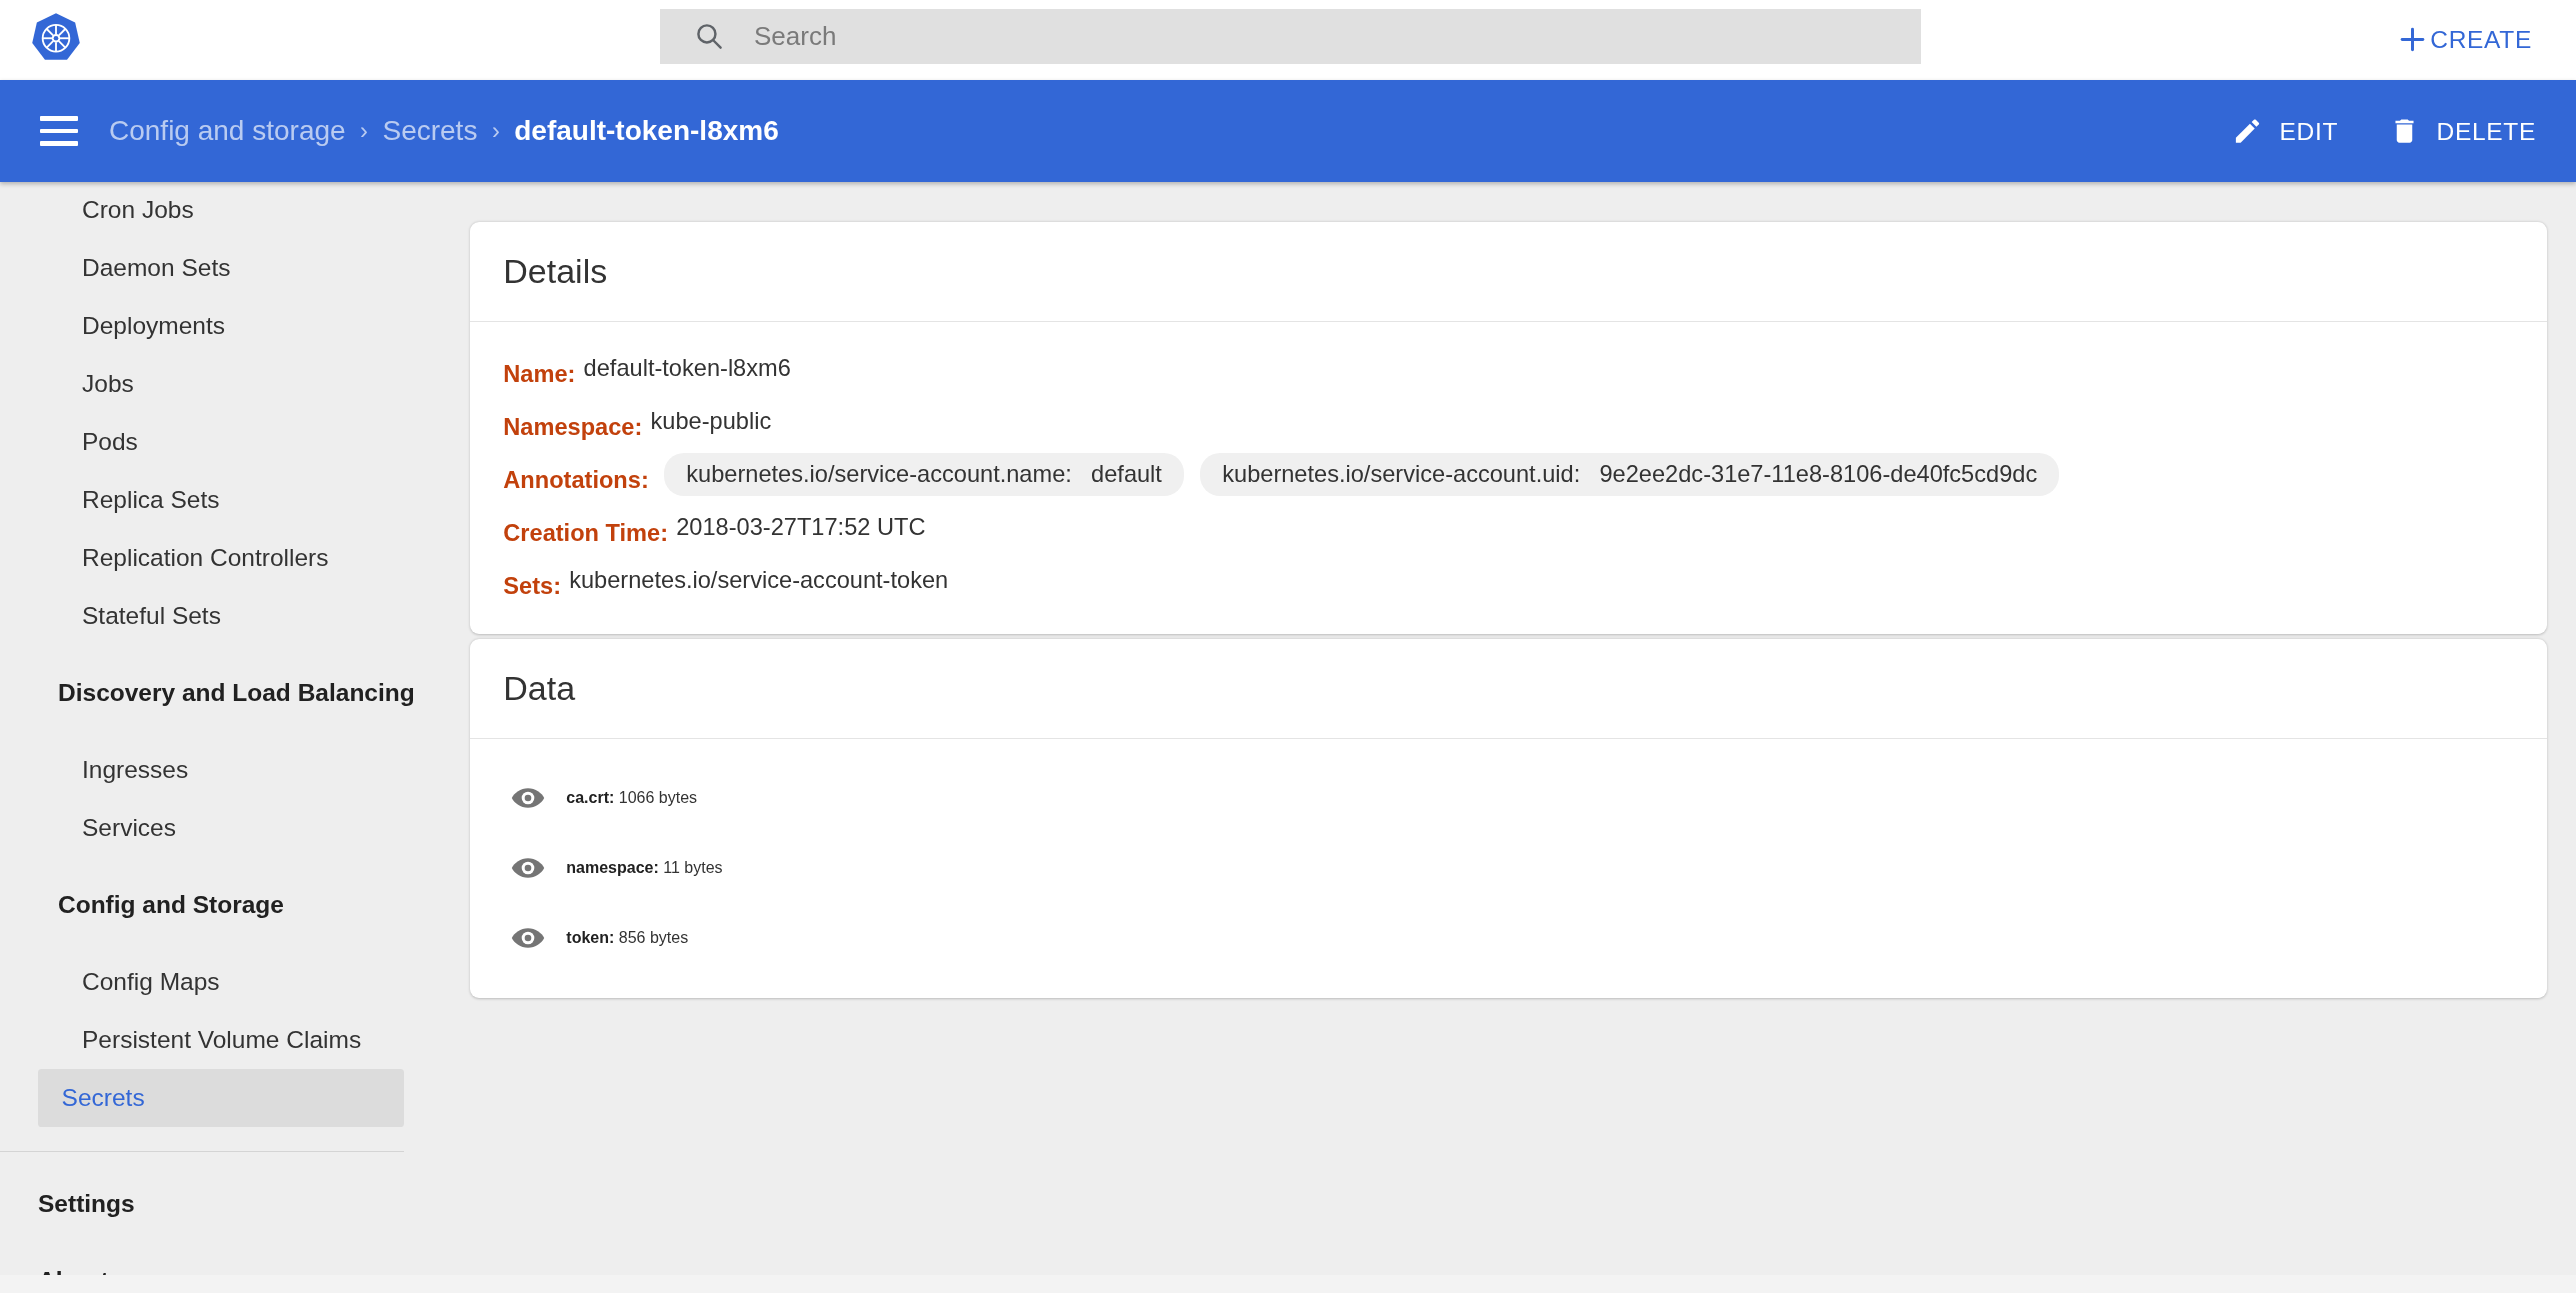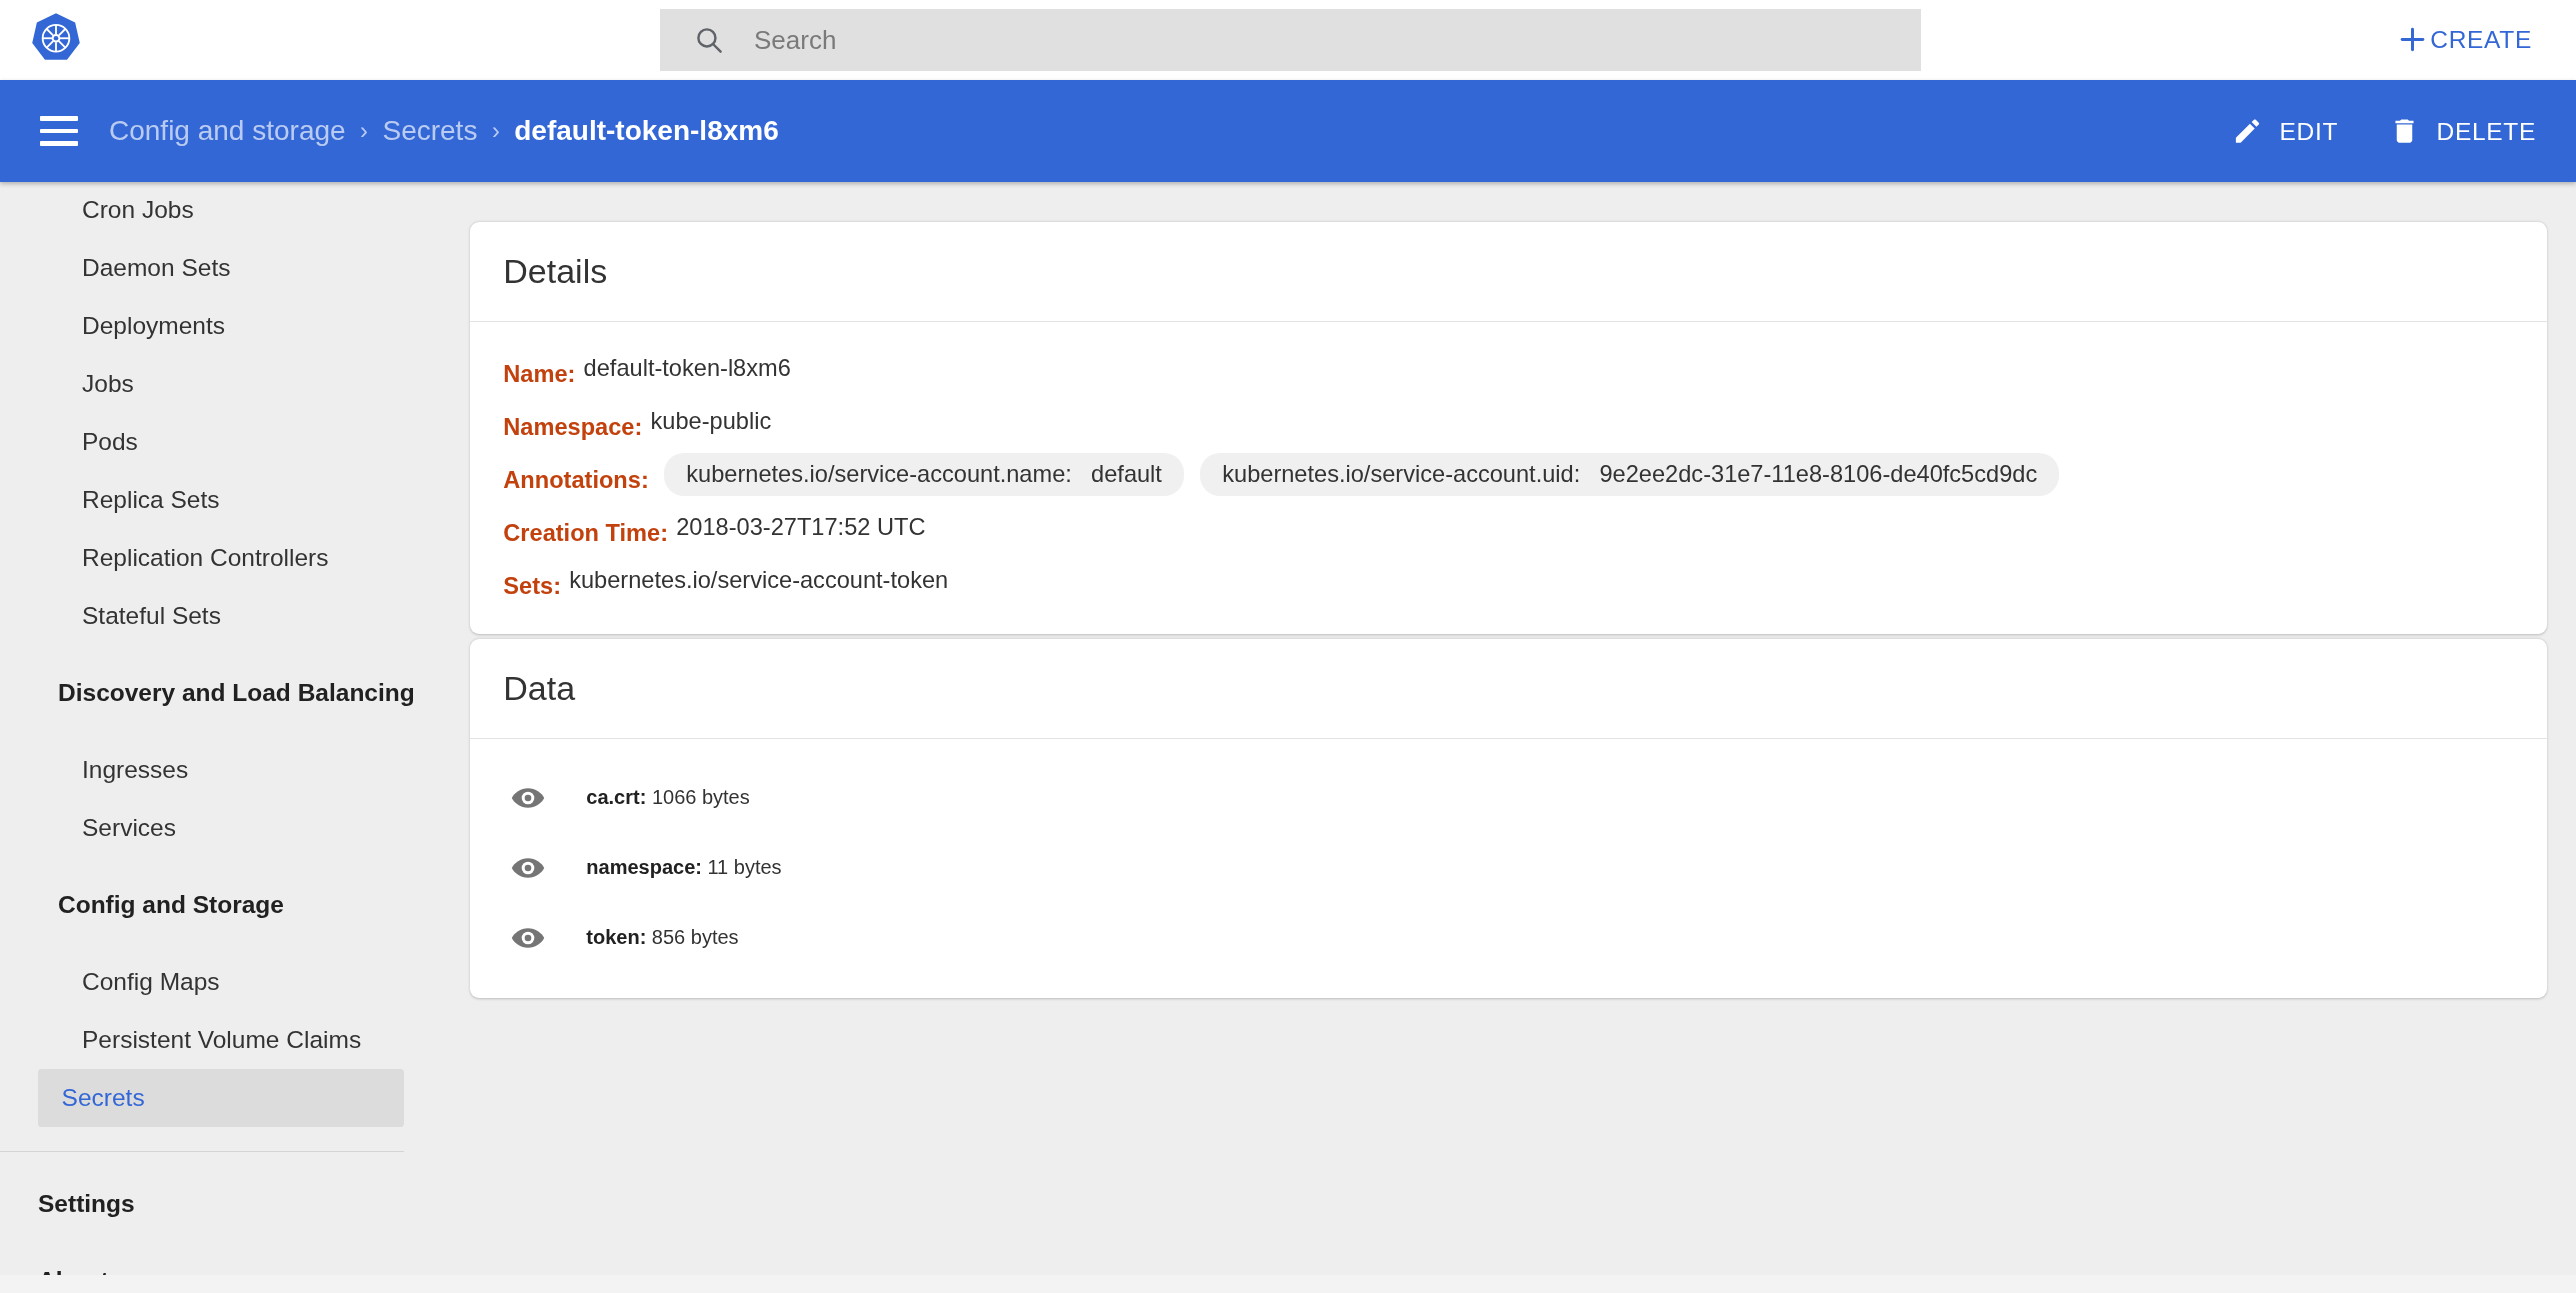--- a/index.html
+++ b/index.html
@@ -24,21 +24,21 @@
   }
   .logo-wrap {
     position: absolute;
     left: 23.6px; top: 7.3px;
     width: 65px; height: 65px;
     display: flex; align-items: center; justify-content: center;
   }
   .search-box {
     position: absolute;
     left: 660px; top: 9px;
-    width: 1261px; height: 62px;
+    width: 1261px; height: 55px;
     background: #e0e0e0;
     display: flex;
     align-items: center;
     padding-left: 34px;
   }
   .search-icon { width: 31px; height: 31px; flex: none; }
   .search-input {
     border: none;
     background: transparent;
     outline: none;
@@ -239,22 +239,22 @@
   .chip-val { margin-left: 12.7px; }
 
   .data-body { padding: 23.6px 0 25.4px 0; }
   .data-row {
     display: flex; align-items: center;
     height: 70px;
     padding-left: 40px;
   }
   .eye-icon { width: 36px; height: 36px; flex: none; cursor: pointer; }
   .data-text {
-    margin-left: 40px;
-    font-size: 20px;
+    margin-left: 20px;
+    font-size: 16px;
     color: #333333;
   }
   .data-key { font-weight: bold; color: #212121; }
 
   .bottom-strip {
     position: absolute;
     left: 0; bottom: 0;
     width: 2576px; height: 18px;
     background: #f3f3f3;
   }

